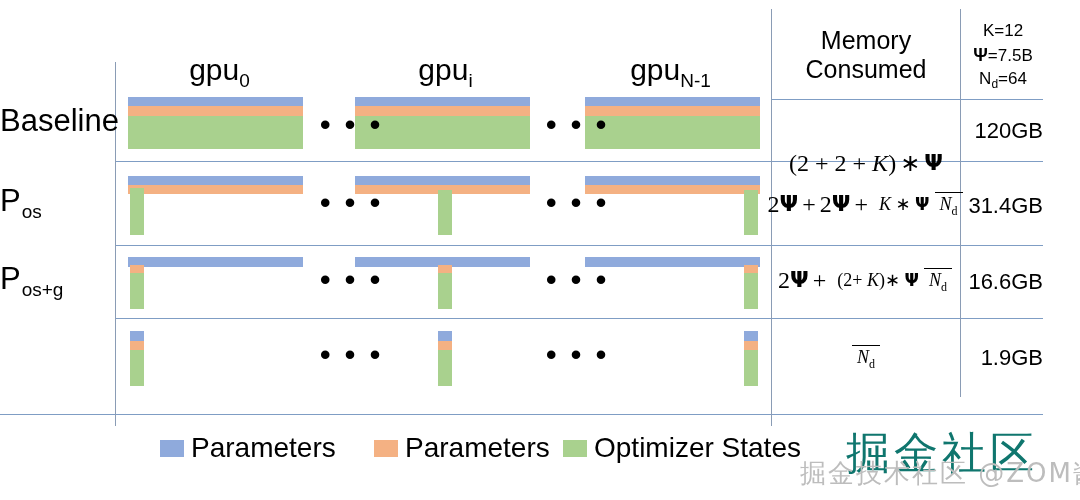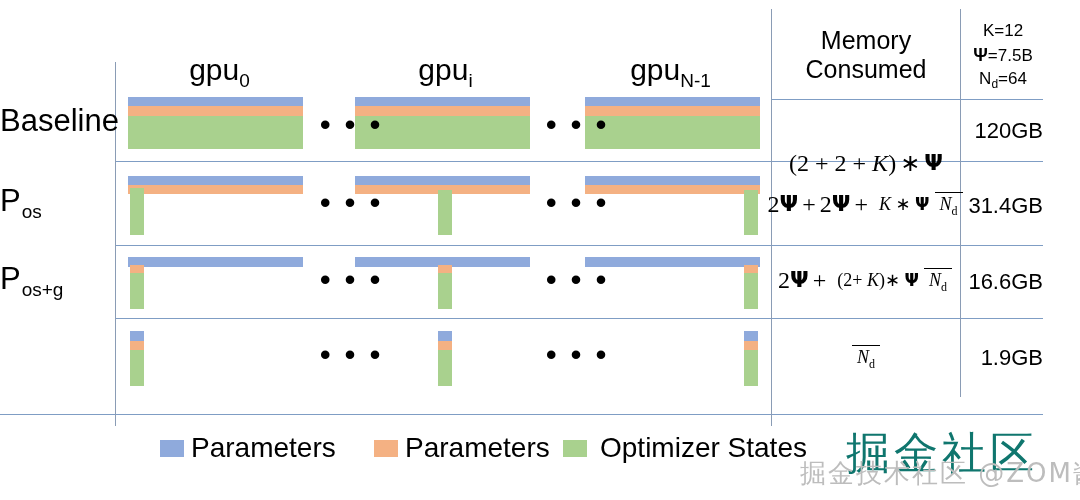--- a/index.html
+++ b/index.html
@@ -325,21 +325,21 @@
   <div class="cell gbval" style="left:963px; top:345px; width:80px;">1.9GB</div>
 
   <div class="legend-item" style="left:160px; top:434px;">
     <span class="legend-swatch" style="background:#8FAADC;"></span>
     <span class="legend-text">Parameters</span>
   </div>
   <div class="legend-item" style="left:374px; top:434px;">
     <span class="legend-swatch" style="background:#F4B183;"></span>
     <span class="legend-text">Parameters</span>
   </div>
-  <div class="legend-item" style="left:563px; top:434px;gap:6px;">
+  <div class="legend-item" style="left:563px; top:434px;">
     <span class="legend-swatch" style="background:#A9D18E;"></span>
     <span class="legend-text">Optimizer States</span>
   </div>
 
   <div class="watermark-ghost" style="left:846px; top:424px;">掘金社区</div>
   <div class="watermark" style="left:800px; top:456px;">掘金技术社区 @ZOM酱</div>
 
 </div>
 
 </body></html>

